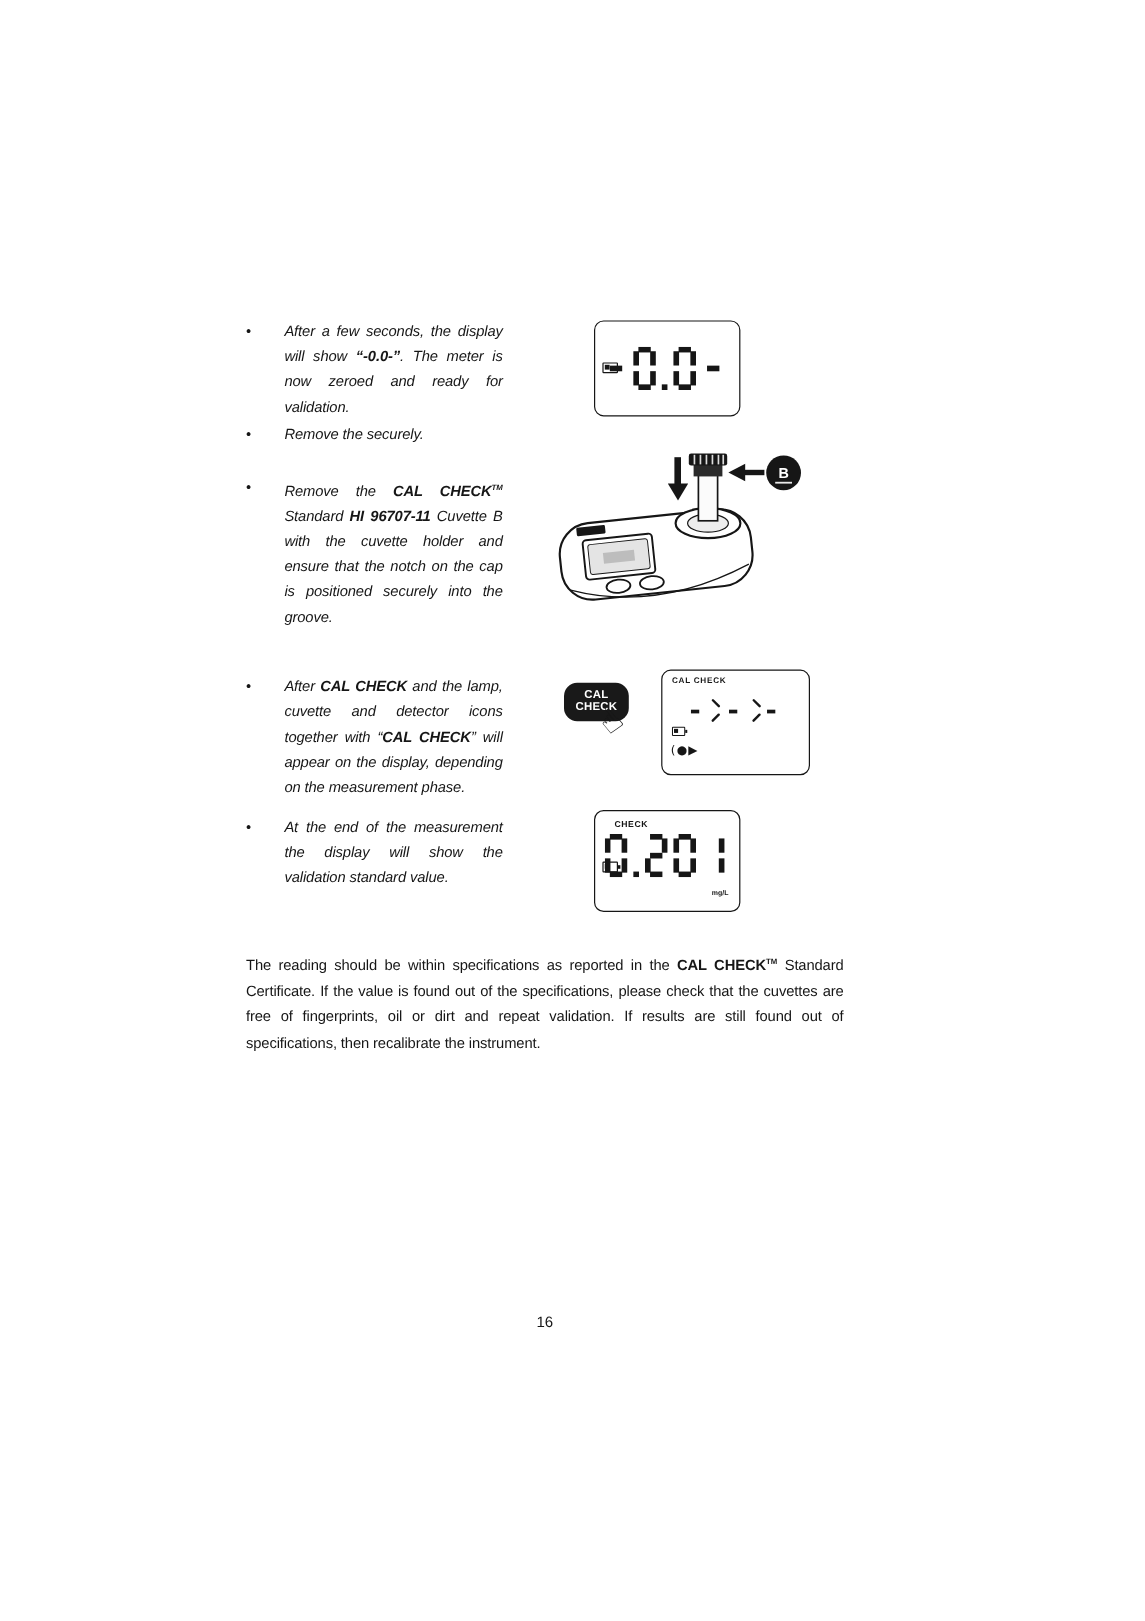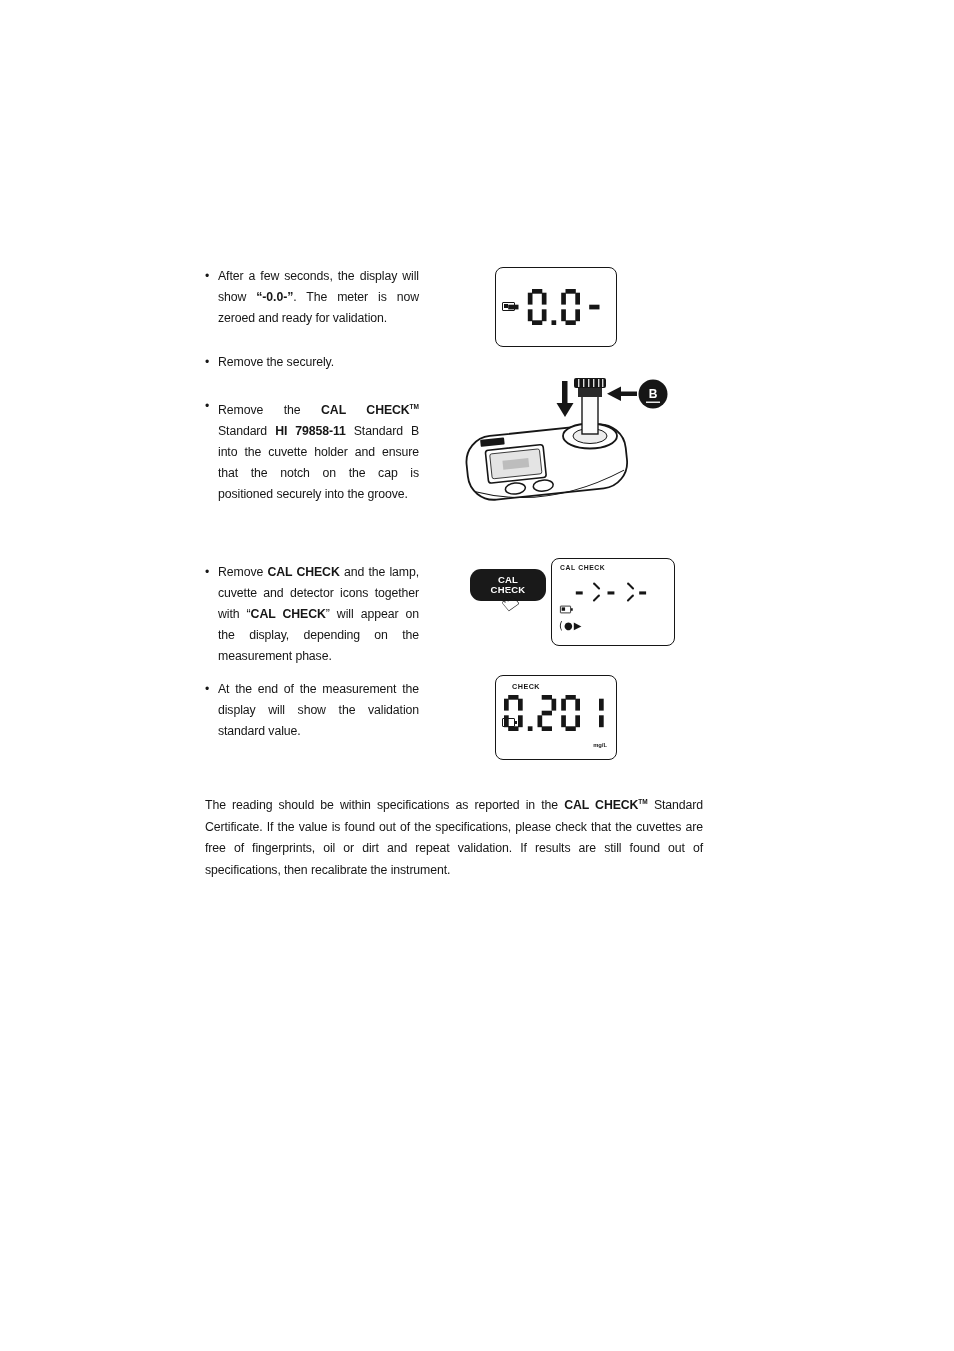--- a/index.html
+++ b/index.html
@@ -3,21 +3,21 @@
 <meta charset="utf-8">
 <style>
   html,body{margin:0;padding:0;background:#ffffff;}
   .page{position:relative;width:954px;height:1351px;background:#fff;color:#161616;
         font-family:"Liberation Sans",sans-serif;overflow:hidden;}
 
   
   .bullet{position:absolute;left:205px;width:214px;font-size:12.3px;line-height:21px;
           text-align:justify;letter-spacing:-0.1px;}
   .bullet .dot{position:absolute;left:0;top:0;}
-  .bullet .txt{display:block;margin-left:13px;}
+  .bullet .txt{display:block;margin-left:32px;font-style:italic;}
   b{font-weight:bold;}
   sup.tm{font-size:6.5px;font-weight:bold;vertical-align:super;letter-spacing:0;}
   .para{position:absolute;left:205px;top:791px;width:498px;font-size:12.3px;
         line-height:21.5px;text-align:justify;letter-spacing:-0.1px;}
   .pageno{position:absolute;left:205px;top:1095px;width:498px;text-align:center;font-size:12.5px;}
 
   
   .lcd{position:absolute;border:1.6px solid #161616;border-radius:8px;background:#fff;box-sizing:border-box;}
   .segwrap{position:absolute;left:0;right:0;display:flex;justify-content:center;}
   .lcd1{left:495px;top:267px;width:122px;height:80px;}
@@ -40,21 +40,21 @@
 
   
   .batt{position:absolute;width:11px;height:7px;border:1.2px solid #161616;border-radius:1px;}
   .batt::after{content:"";position:absolute;right:-3px;top:1.5px;width:2px;height:3px;background:#161616;}
   .batt::before{content:"";position:absolute;left:1px;top:1px;width:4px;height:3.5px;background:#161616;}
 
   
   .meterfig{position:absolute;left:463px;top:376px;width:212px;height:128px;}
 
   
-  .calbtn{position:absolute;left:470px;top:569px;width:76px;height:32px;border-radius:11px;
+  .calbtn{position:absolute;left:470px;top:569px;width:54px;height:32px;border-radius:11px;
           background:#191919;color:#fff;display:flex;flex-direction:column;align-items:center;
           justify-content:center;font-weight:bold;font-size:9.5px;line-height:10.5px;letter-spacing:0.2px;}
   .hand{position:absolute;left:500px;top:584px;font-size:28px;color:#161616;
         font-family:"DejaVu Sans",sans-serif;transform:rotate(-40deg);}
 </style>
 </head>
 <body>
 
 <div class="page">
 
@@ -63,26 +63,26 @@
     <span class="txt"><span>After a few seconds, the display will show </span><b>“-0.0-”</b><span>. The meter is now zeroed and ready for validation.</span></span>
   </div>
 
   <div class="bullet" style="top:352px">
     <span class="dot">•</span>
     <span class="txt"><span>Remove the securely.</span></span>
   </div>
 
   <div class="bullet" style="top:396px">
     <span class="dot">•</span>
-    <span class="txt"><span>Remove the </span><b>CAL CHECK</b><sup class="tm">TM</sup><span> Standard </span><b>HI 79858-11</b><span> Standard B into the cuvette holder and ensure that the notch on the cap is positioned securely into the groove.</span></span>
+    <span class="txt"><span>Remove the </span><b>CAL CHECK</b><sup class="tm">TM</sup><span> Standard </span><b>HI 96707-11</b><span> Cuvette B with the cuvette holder and ensure that the notch on the cap is positioned securely into the groove.</span></span>
   </div>
 
   <div class="bullet" style="top:562px">
     <span class="dot">•</span>
-    <span class="txt"><span>Remove </span><b>CAL CHECK</b><span> and the lamp, cuvette and detector icons together with “</span><b>CAL CHECK</b><span>” will appear on the display, depending on the measurement phase.</span></span>
+    <span class="txt"><span>After </span><b>CAL CHECK</b><span> and the lamp, cuvette and detector icons together with “</span><b>CAL CHECK</b><span>” will appear on the display, depending on the measurement phase.</span></span>
   </div>
 
   <div class="bullet" style="top:679px">
     <span class="dot">•</span>
     <span class="txt"><span>At the end of the measurement the display will show the validation standard value.</span></span>
   </div>
 
   <div class="lcd lcd1">
     <span class="batt"></span>
     <span class="segwrap">
@@ -197,14 +197,15 @@
           <rect x="57.2" y="3.7" width="4.7" height="11.9"></rect>
           <rect x="95.0" y="3.7" width="4.7" height="11.9"></rect>
           <rect x="95.0" y="20.3" width="4.7" height="11.9"></rect>
         </svg>
       </span>
     <span class="unit">mg/L</span>
   </div>
 
   <div class="para"><span>The reading should be within specifications as reported in the </span><b>CAL CHECK</b><sup class="tm">TM</sup><span> Standard Certificate. If the value is found out of the specifications, please check that the cuvettes are free of fingerprints, oil or dirt and repeat validation. If results are still found out of specifications, then recalibrate the instrument.</span></div>
 
+  <div class="pageno">16</div>
 
 </div>
 
 </body></html>

